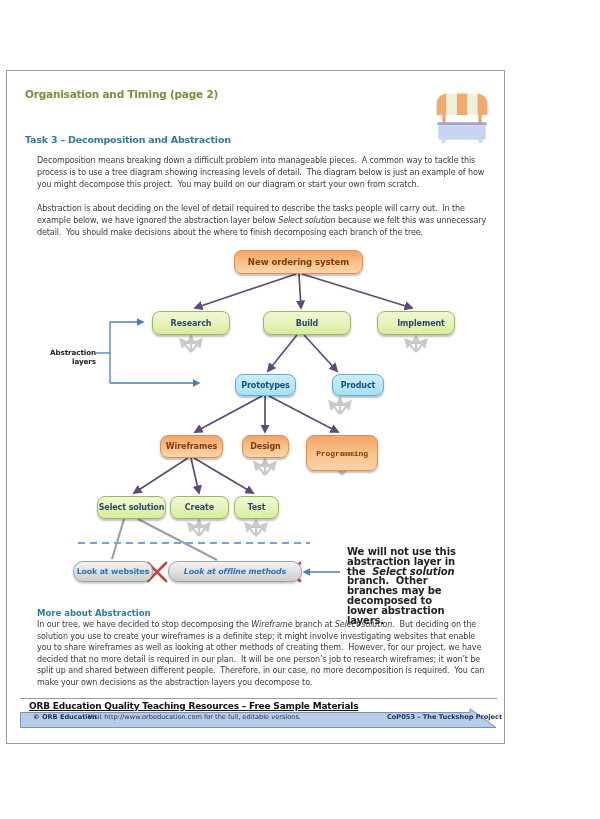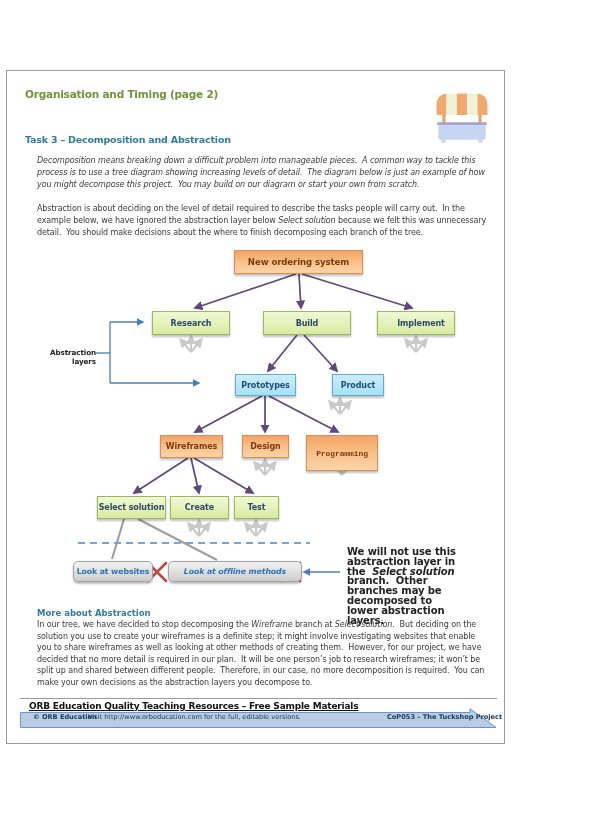--- a/index.html
+++ b/index.html
@@ -9,30 +9,30 @@
   .page-frame { position:absolute; left:6px; top:70px; width:499px; height:674px;
                 border:1.5px solid #9a9a9a; background:#fff; }
   .abs { position:absolute; }
   .page-title { left:25px; top:88px; width:330px; font-size:10.5px; font-weight:bold;
                 letter-spacing:-0.2px; color:#76923C; }
   .task-heading { left:25px; top:134px; width:330px; font-size:9.5px; font-weight:bold;
                   letter-spacing:-0.2px; color:#2E7D9B; }
   .body-para { left:37px; width:452px; font-size:8px; line-height:12.2px;
                letter-spacing:-0.1px; white-space:pre-wrap; color:#3a3a3a; }
   .node { position:absolute; display:flex; align-items:center; justify-content:center;
-          font-weight:bold; font-size:8px; letter-spacing:-0.1px; border-radius:0;
+          font-weight:bold; font-size:8px; letter-spacing:-0.1px; border-radius:8px;
           box-shadow:0 1.5px 2px rgba(0,0,0,.25); text-align:center; }
   .n-orange { background:linear-gradient(#f4a466, #f9c38c 55%, #fbd4a9);
               border:1px solid #dc8e55; color:#7d3a10; }
   .n-green  { background:linear-gradient(#f0f8d4, #e4f2b8 55%, #d7eb9f);
               border:1px solid #9cb85c; color:#2c4a68; }
   .n-blue   { background:linear-gradient(#cdedfa, #a7e0f4);
               border:1px solid #5fadd3; color:#1F4E79; }
   .n-grey   { background:linear-gradient(#f3f3f3, #cdcdcd);
-              border:1px solid #a2a2a2; color:#2E74B5; border-radius:5px; }
+              border:1px solid #a2a2a2; color:#2E74B5; border-radius:10px; }
   .root-node { font-size:8.6px; }
   .abstraction-label { left:28px; top:348px; width:68px; font-size:7.2px; font-weight:bold;
                        text-align:right; color:#222; letter-spacing:-0.1px; }
   .annotation { left:347px; top:547px; width:118px; font-size:10px; font-weight:bold;
                 line-height:9.8px; color:#222; letter-spacing:-0.1px; white-space:pre-wrap; }
   .more-heading { left:37px; top:608px; font-size:8.5px; font-weight:bold; color:#2E7D9B; }
   .more-para { left:37px; top:619px; width:453px; font-size:8px; line-height:11.5px;
                letter-spacing:-0.1px; white-space:pre-wrap; }
   .footer-rule { left:20px; top:698px; width:477px; height:1px; background:#9a9a9a; }
   .footer-heading { left:29px; top:701px; font-size:9px; font-weight:bold; color:#111;
@@ -64,21 +64,21 @@
     </g>
     <rect x="13" y="28" width="3" height="8" fill="#E8A35D"></rect>
     <rect x="48" y="28" width="3" height="8" fill="#E8A35D"></rect>
     <rect x="8" y="35" width="48" height="3" rx="1" fill="#A9A2CE"></rect>
     <rect x="9" y="38" width="46" height="14" rx="2" fill="#C5D5F2"></rect>
     <rect x="12" y="52" width="4" height="3" fill="#C5D5F2"></rect>
     <rect x="48" y="52" width="4" height="3" fill="#C5D5F2"></rect>
   </svg>
 
   <div class="abs task-heading">Task 3 – Decomposition and Abstraction</div>
-  <div class="abs body-para" style="top:155px;font-style:italic;"><span>Decomposition means breaking down a difficult problem into manageable pieces.  A common way to tackle this process is to use a tree diagram showing increasing levels of detail.  The diagram below is just an example of how you might decompose this project.  You may build on our diagram or start your own from scratch.</span></div>
+  <div class="abs body-para" style="top:155px;"><span>Decomposition means breaking down a difficult problem into manageable pieces.  A common way to tackle this process is to use a tree diagram showing increasing levels of detail.  The diagram below is just an example of how you might decompose this project.  You may build on our diagram or start your own from scratch.</span></div>
   <div class="abs body-para" style="top:203px;"><span>Abstraction is about deciding on the level of detail required to describe the tasks people will carry out.  In the example below, we have ignored the abstraction layer below </span><i>Select solution</i><span> because we felt this was unnecessary detail.  You should make decisions about the where to finish decomposing each branch of the tree.</span></div>
 
   <svg class="svg-layer" width="600" height="819">
     <defs>
       <marker id="mP" viewBox="0 0 10 10" refX="8" refY="5" markerWidth="5.5" markerHeight="5.5" orient="auto">
         <path d="M0,0 L10,5 L0,10 Z" fill="#5F497A"></path>
       </marker>
       <marker id="mB" viewBox="0 0 10 10" refX="8" refY="5" markerWidth="6" markerHeight="6" orient="auto">
         <path d="M0,0 L10,5 L0,10 Z" fill="#4A7EBB"></path>
       </marker>

